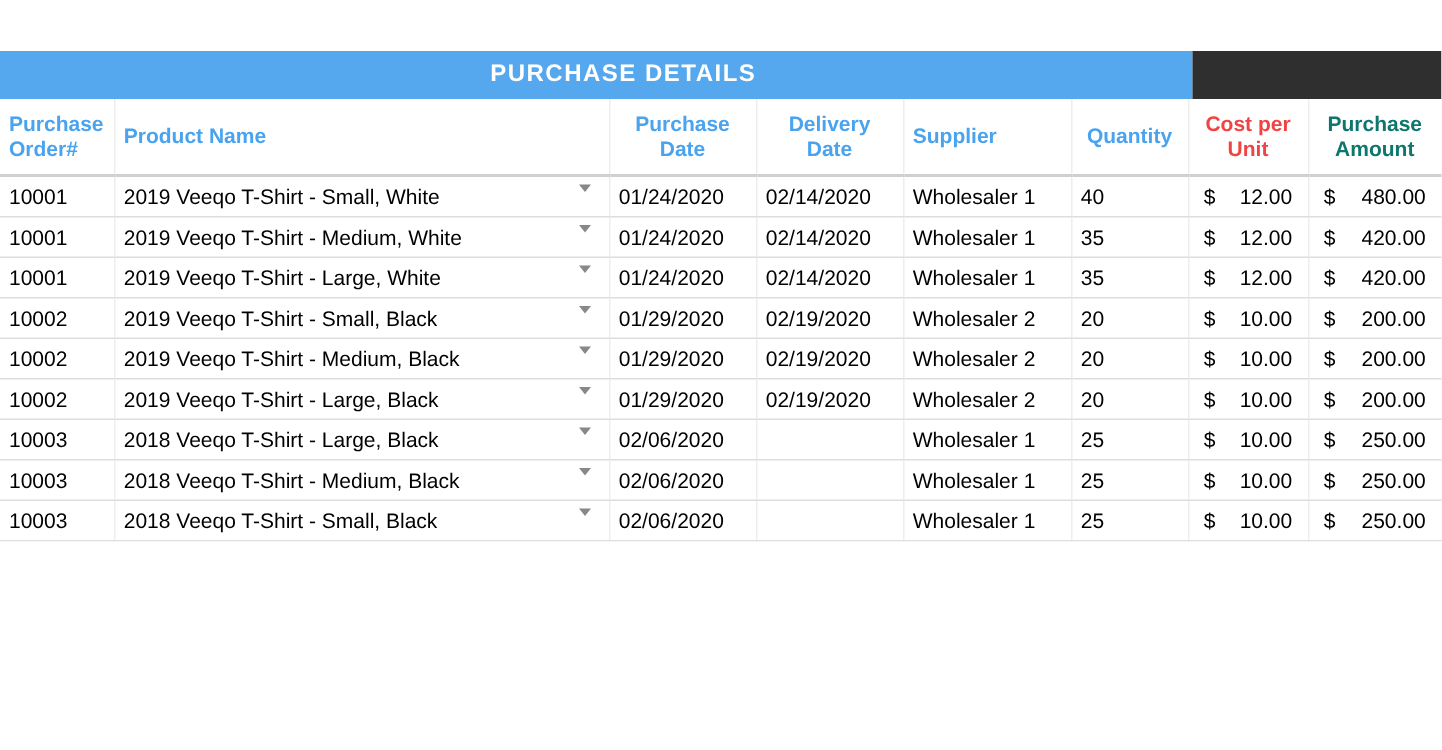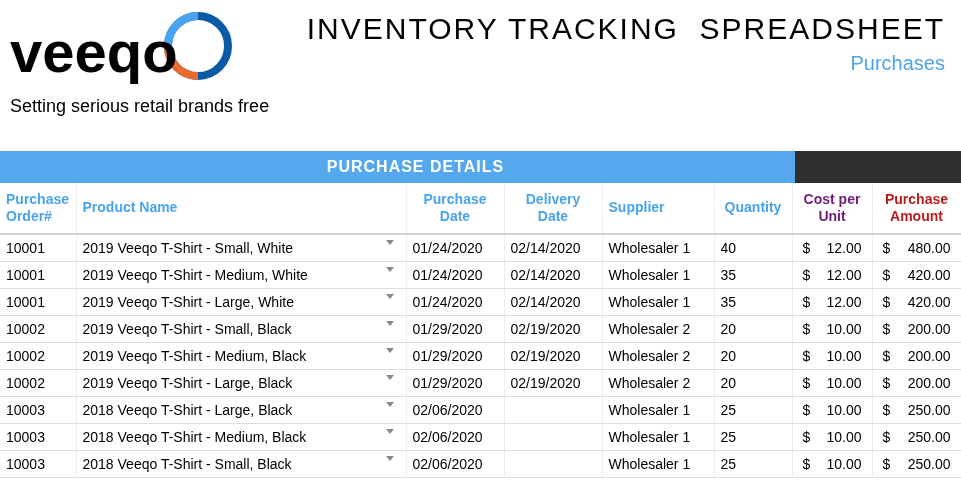--- a/index.html
+++ b/index.html
@@ -75,37 +75,20 @@
   col.c-supplier { width: 112px; }
   col.c-qty { width: 78px; }
   col.c-cpu { width: 80px; }
   col.c-amount { width: 89px; }
 </style>
 </head>
 <body>
 
 <div class="page">
 
-  <div class="header">
-    <div class="logo-block">
-      <svg class="logo-svg" viewBox="0 0 230 80">
-        <g transform="translate(188,34)">
-          <circle cx="0" cy="0" r="30" fill="none" stroke="#0b5aa6" stroke-width="8"></circle>
-          <path d="M -30 0 A 30 30 0 0 1 0 -30" fill="none" stroke="#4aa3ee" stroke-width="8"></path>
-          <path d="M 0 30 A 30 30 0 0 1 -30 0" fill="none" stroke="#e96a2a" stroke-width="8"></path>
-        </g>
-        <text x="0" y="60" font-family="Arial, Helvetica, sans-serif" font-size="58" font-weight="700" fill="#000">veeqo</text>
-      </svg>
-      <div class="tagline">Setting serious retail brands free</div>
-    </div>
-    <div class="title-block">
-      <div class="title">INVENTORY TRACKING  SPREADSHEET</div>
-      <div class="subtitle">Purchases</div>
-    </div>
-  </div>
 
   <div class="section-bar">
     <div class="section-bar-left">PURCHASE DETAILS</div>
     <div class="section-bar-right"></div>
   </div>
 
   <table>
     <colgroup>
       <col class="c-order">
         <col class="c-product">
@@ -117,22 +100,22 @@
         <col class="c-amount">
     </colgroup>
     <thead>
       <tr>
         <th class="left">Purchase Order#</th>
         <th class="left">Product Name</th>
         <th>Purchase Date</th>
         <th>Delivery Date</th>
         <th class="left">Supplier</th>
         <th>Quantity</th>
-        <th style="color:#701a75">Cost per Unit</th>
-        <th style="color:#b91c1c">Purchase Amount</th>
+        <th style="color:#ef4444">Cost per Unit</th>
+        <th style="color:#0f766e">Purchase Amount</th>
       </tr>
     </thead>
     <tbody id="tbody">
         <tr>
           <td>10001</td>
           <td>
             <div class="product-cell">
               <span>2019 Veeqo T-Shirt - Small, White</span>
               <span class="caret"></span>
             </div>

